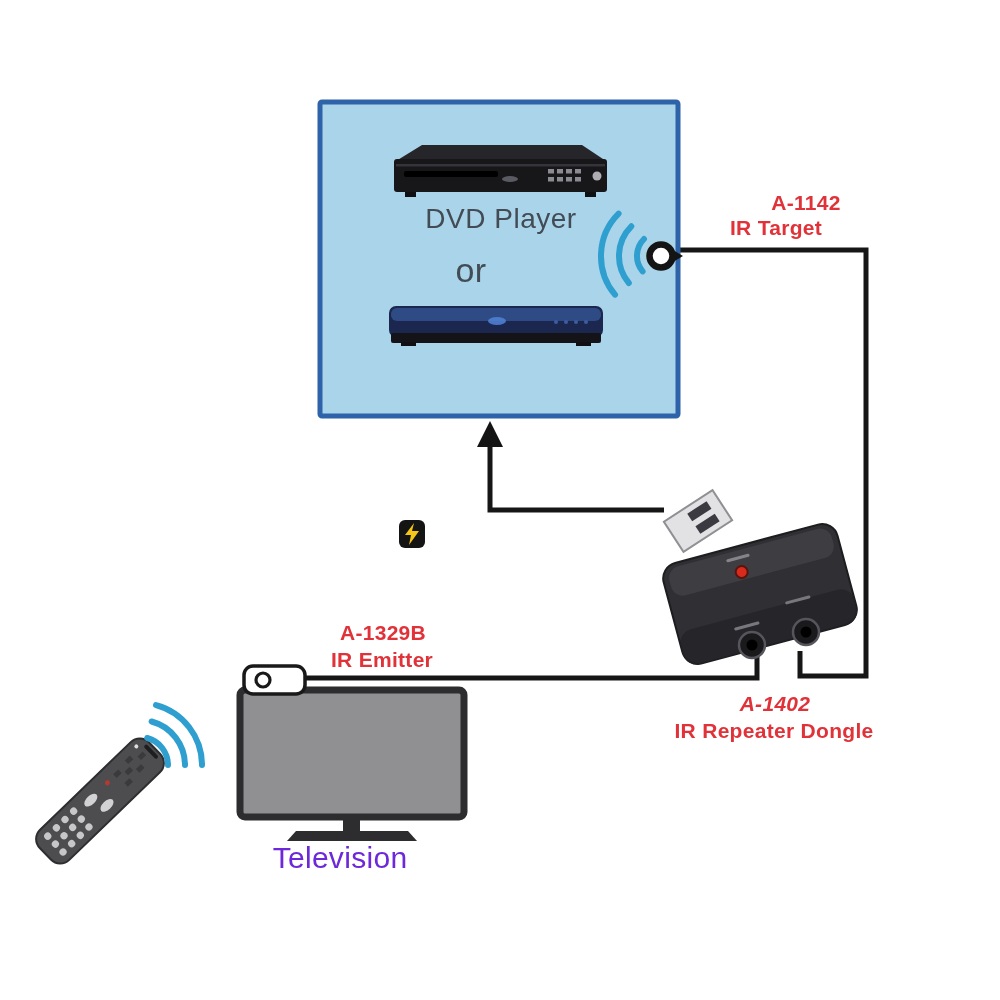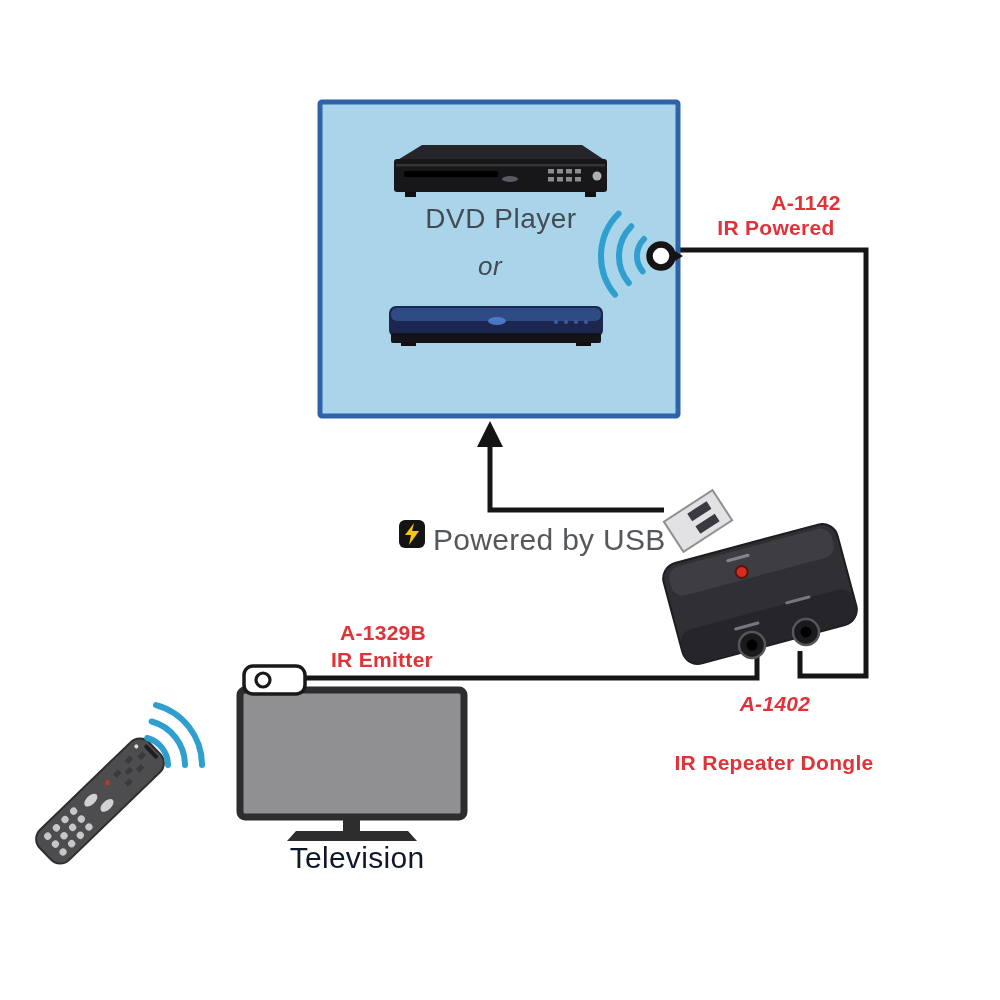--- a/index.html
+++ b/index.html
@@ -144,33 +144,32 @@
 
     <g class="wave" stroke="#2f9fd0" stroke-width="5.5">
       <path d="M 147.2 738.0 A 28 28 0 0 1 168 765"></path>
       <path d="M 151.6 721.5 A 45 45 0 0 1 185 765"></path>
       <path d="M 156.0 705.1 A 62 62 0 0 1 202 765"></path>
     </g>
   </svg>
 
   <div class="lbl centered device-caption" style="left:501px;top:204px;">DVD Player</div>
 
-  <div class="lbl centered device-caption" style="left:490px;top:252px;font-size:26px;font-style:italic;">or</div>
+  <div class="lbl centered device-caption" style="left:471px;top:252px;font-size:34px;">or</div>
 
 
   <div class="lbl centered red-label" style="left:776px;top:191px;margin-left:30px;">A-1142</div>
-  <div class="lbl centered red-label" style="left:776px;top:216px;">IR Powered</div>
+  <div class="lbl centered red-label" style="left:776px;top:216px;">IR Target</div>
 
   <div class="lbl centered red-label" style="left:383px;top:621px;">A-1329B</div>
   <div class="lbl centered red-label" style="left:382px;top:648px;">IR Emitter</div>
 
   <div class="lbl centered red-label" style="left:775px;top:692px;font-style:italic;">A-1402</div>
-  <div class="lbl centered red-label" style="left:774px;top:719px;margin-top:32px;">IR Repeater Dongle</div>
+  <div class="lbl centered red-label" style="left:774px;top:719px;">IR Repeater Dongle</div>
 
   <div class="bolt-badge">
     <svg width="20" height="24" viewBox="0 0 20 24">
       <polygon points="12,1 3,13 9,13 7,23 17,9 10,9" fill="#f5c518"></polygon>
     </svg>
   </div>
-  <div class="lbl gray-caption" style="left:433px;top:523px;">Powered by USB</div>
 
-  <div class="lbl centered gray-caption" style="left:357px;top:841px;color:#0f172a;">Television</div>
+  <div class="lbl centered gray-caption" style="left:340px;top:841px;color:#6d28d9;">Television</div>
 </div>
 
 </body></html>

